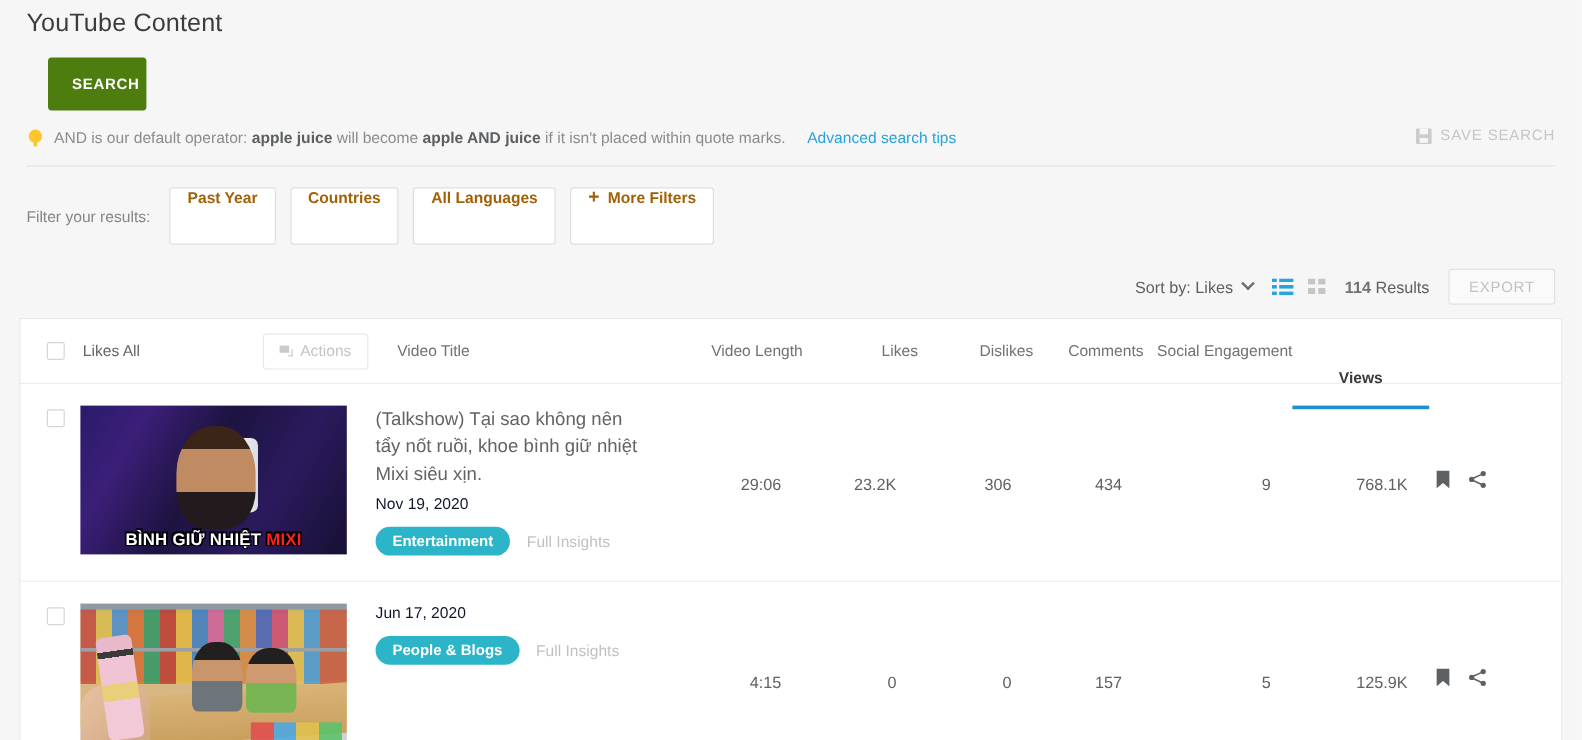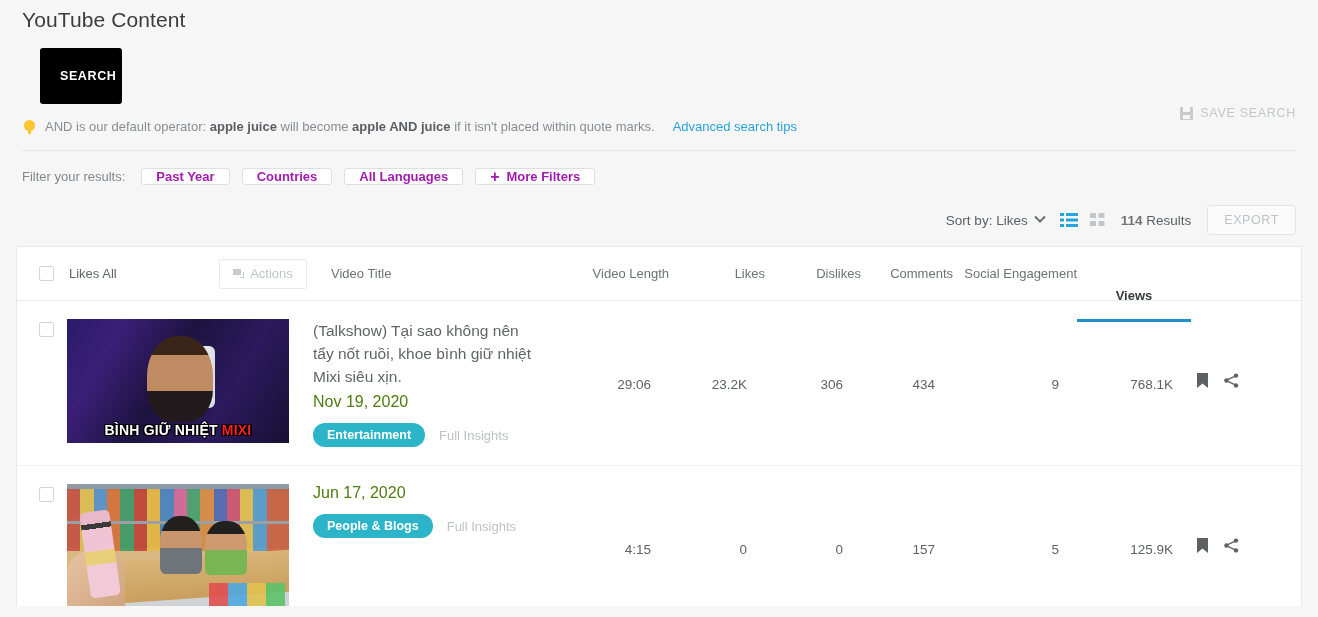--- a/index.html
+++ b/index.html
@@ -68,22 +68,22 @@
     font-size: 15px;
     color: #3d3d3d;
     padding: 0 14px;
     height: 36px;
     font-family: "Liberation Sans", sans-serif;
     background: transparent;
   }
   .search-btn {
     margin-left: 18px;
     width: 82px;
-    height: 56px;
-    background: #000000;
+    height: 44px;
+    background: #4d7c0f;
     color: #ffffff;
     border: 0;
     border-radius: 3px;
     font-size: 12.5px;
     font-weight: bold;
     letter-spacing: .6px;
     cursor: pointer;
     font-family: "Liberation Sans", sans-serif;
     padding-left: 20px;
   }
@@ -159,25 +159,25 @@
     display: flex;
     align-items: center;
     padding: 17px 22px 0 22px;
     gap: 12px;
   }
   .filter-label { font-size: 13px; color: #84878a; margin-right: 4px; }
   .filter-chip {
     border: 1px solid #dcdfe1;
     background: #ffffff;
     border-radius: 3px;
-    color: #a21caf;
+    color: #a16207;
     font-size: 13px;
     font-weight: bold;
     padding: 0 14px;
-    height: 17px;
+    height: 48px;
     display: flex;
     align-items: flex-start;
     cursor: pointer;
     font-family: "Liberation Sans", sans-serif;
   }
   .filter-chip .plus {
     font-size: 16px;
     font-weight: bold;
     margin-right: 7px;
     line-height: 1;
@@ -317,21 +317,21 @@
     position: relative;
     background: #1a1040;
   }
   .meta { width: 250px; padding-left: 24px; padding-top: 0; }
   .v-title {
     font-size: 15.5px;
     color: #616467;
     line-height: 23px;
     margin-bottom: 5px;
   }
-  .v-date { font-size: 16px; color: #4d7c0f; margin-bottom: 12px; }
+  .v-date { font-size: 13px; color: #0f172a; margin-bottom: 12px; }
   .badges { display: flex; align-items: center; gap: 14px; }
   .badge {
     background: #2cb5c8;
     color: #ffffff;
     border-radius: 12px;
     font-size: 12.5px;
     font-weight: bold;
     padding: 5px 14px;
     white-space: nowrap;
   }

